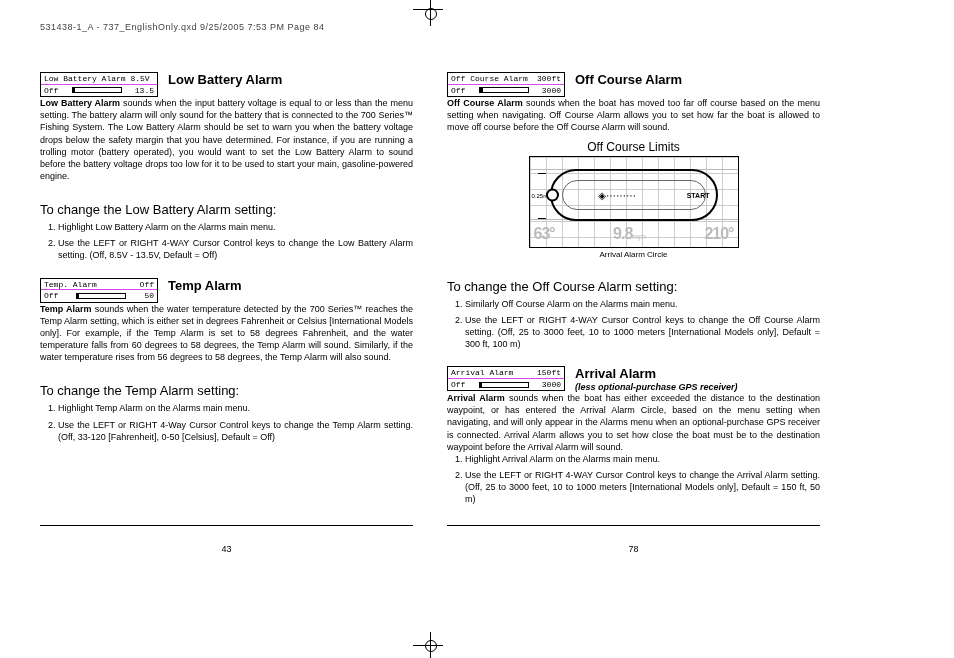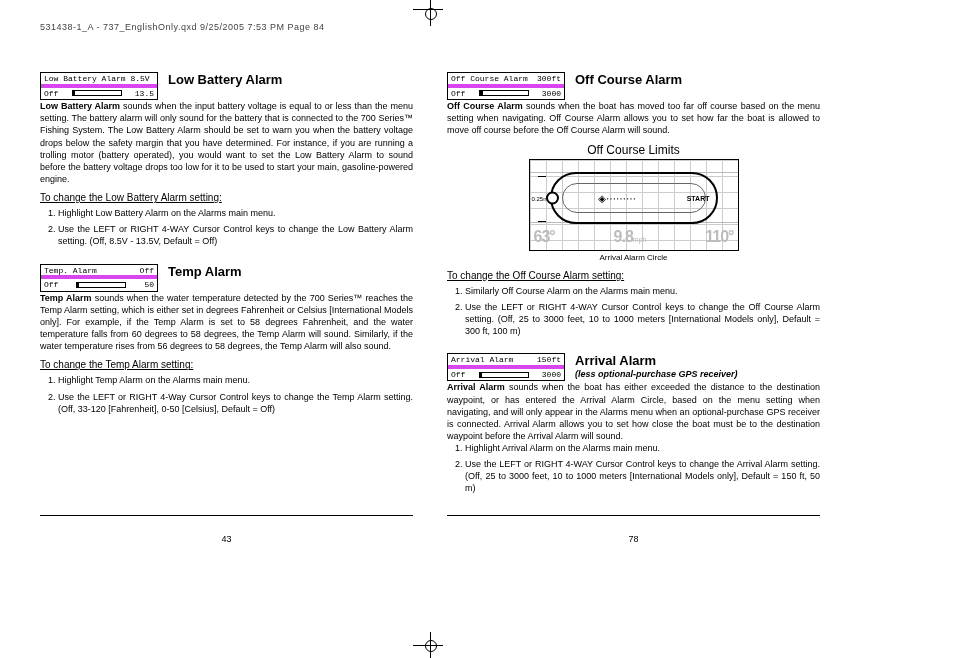--- a/index.html
+++ b/index.html
@@ -67,21 +67,21 @@
     font-family: "Courier New", monospace;
     font-size: 8px;
     line-height: 1.2;
     box-sizing: border-box;
     flex-shrink: 0;
   }
   .menu-widget .row1 {
     display: flex;
     justify-content: space-between;
     padding: 1px 3px 0 3px;
-    border-bottom: 4px solid #d946ef;
+    border-bottom: 1px solid #d946ef;
   }
   .menu-widget .row2 {
     display: flex;
     align-items: center;
     justify-content: space-between;
     padding: 1px 3px;
   }
   .slider {
     display: inline-block;
     position: relative;
@@ -109,23 +109,22 @@
     white-space: nowrap;
   }
   .body-text {
     font-size: 9px;
     line-height: 1.35;
     text-align: justify;
     font-family: "Helvetica Neue", Helvetica, Arial, sans-serif;
   }
   .body-text b { font-weight: 700; }
   .instr-title {
-    font-size: 10px;
-    text-decoration: underline;
-    margin-top: 7px;
+    font-size: 13px;
+    margin-top: 20px;
     margin-bottom: 4px;
   }
   ol.steps {
     margin: 0 0 0 18px;
     padding: 0;
     font-size: 9px;
     line-height: 1.35;
     text-align: justify;
   }
   ol.steps li { margin-bottom: 4px; }
@@ -333,21 +332,21 @@
               <div class="stadium-wp" style="left:-6px; top:50%; transform:translateY(-50%);"></div>
               <div class="boat-icon">◈⋯⋯⋯</div>
               <div style="position:absolute; right:6px; top:50%; transform:translateY(-50%); font-size:7px; font-weight:700;">START</div>
             </div>
             <div class="sonar-strip">
               <span class="sonar-big">63°</span>
               <span style="display:flex;align-items:baseline;">
                 <span class="sonar-big">9.8</span>
                 <span style="font-size:7px;color:#bbb;">mph</span>
               </span>
-              <span class="sonar-big">110°</span>
+              <span class="sonar-big">210°</span>
             </div>
           </div>
           <div class="figure-bot-label">Arrival Alarm Circle</div>
         </div>
 
         <div class="instr-title">To change the Off Course Alarm setting:</div>
         <ol class="steps">
           <li>Similarly Off Course Alarm on the Alarms main  menu.</li>
           <li>Use the LEFT or RIGHT 4-WAY Cursor Control keys to change the Off Course Alarm setting. (Off, 25 to 3000 feet, 10 to 1000 meters [International Models only], Default = 300 ft, 100 m)</li>
         </ol>

